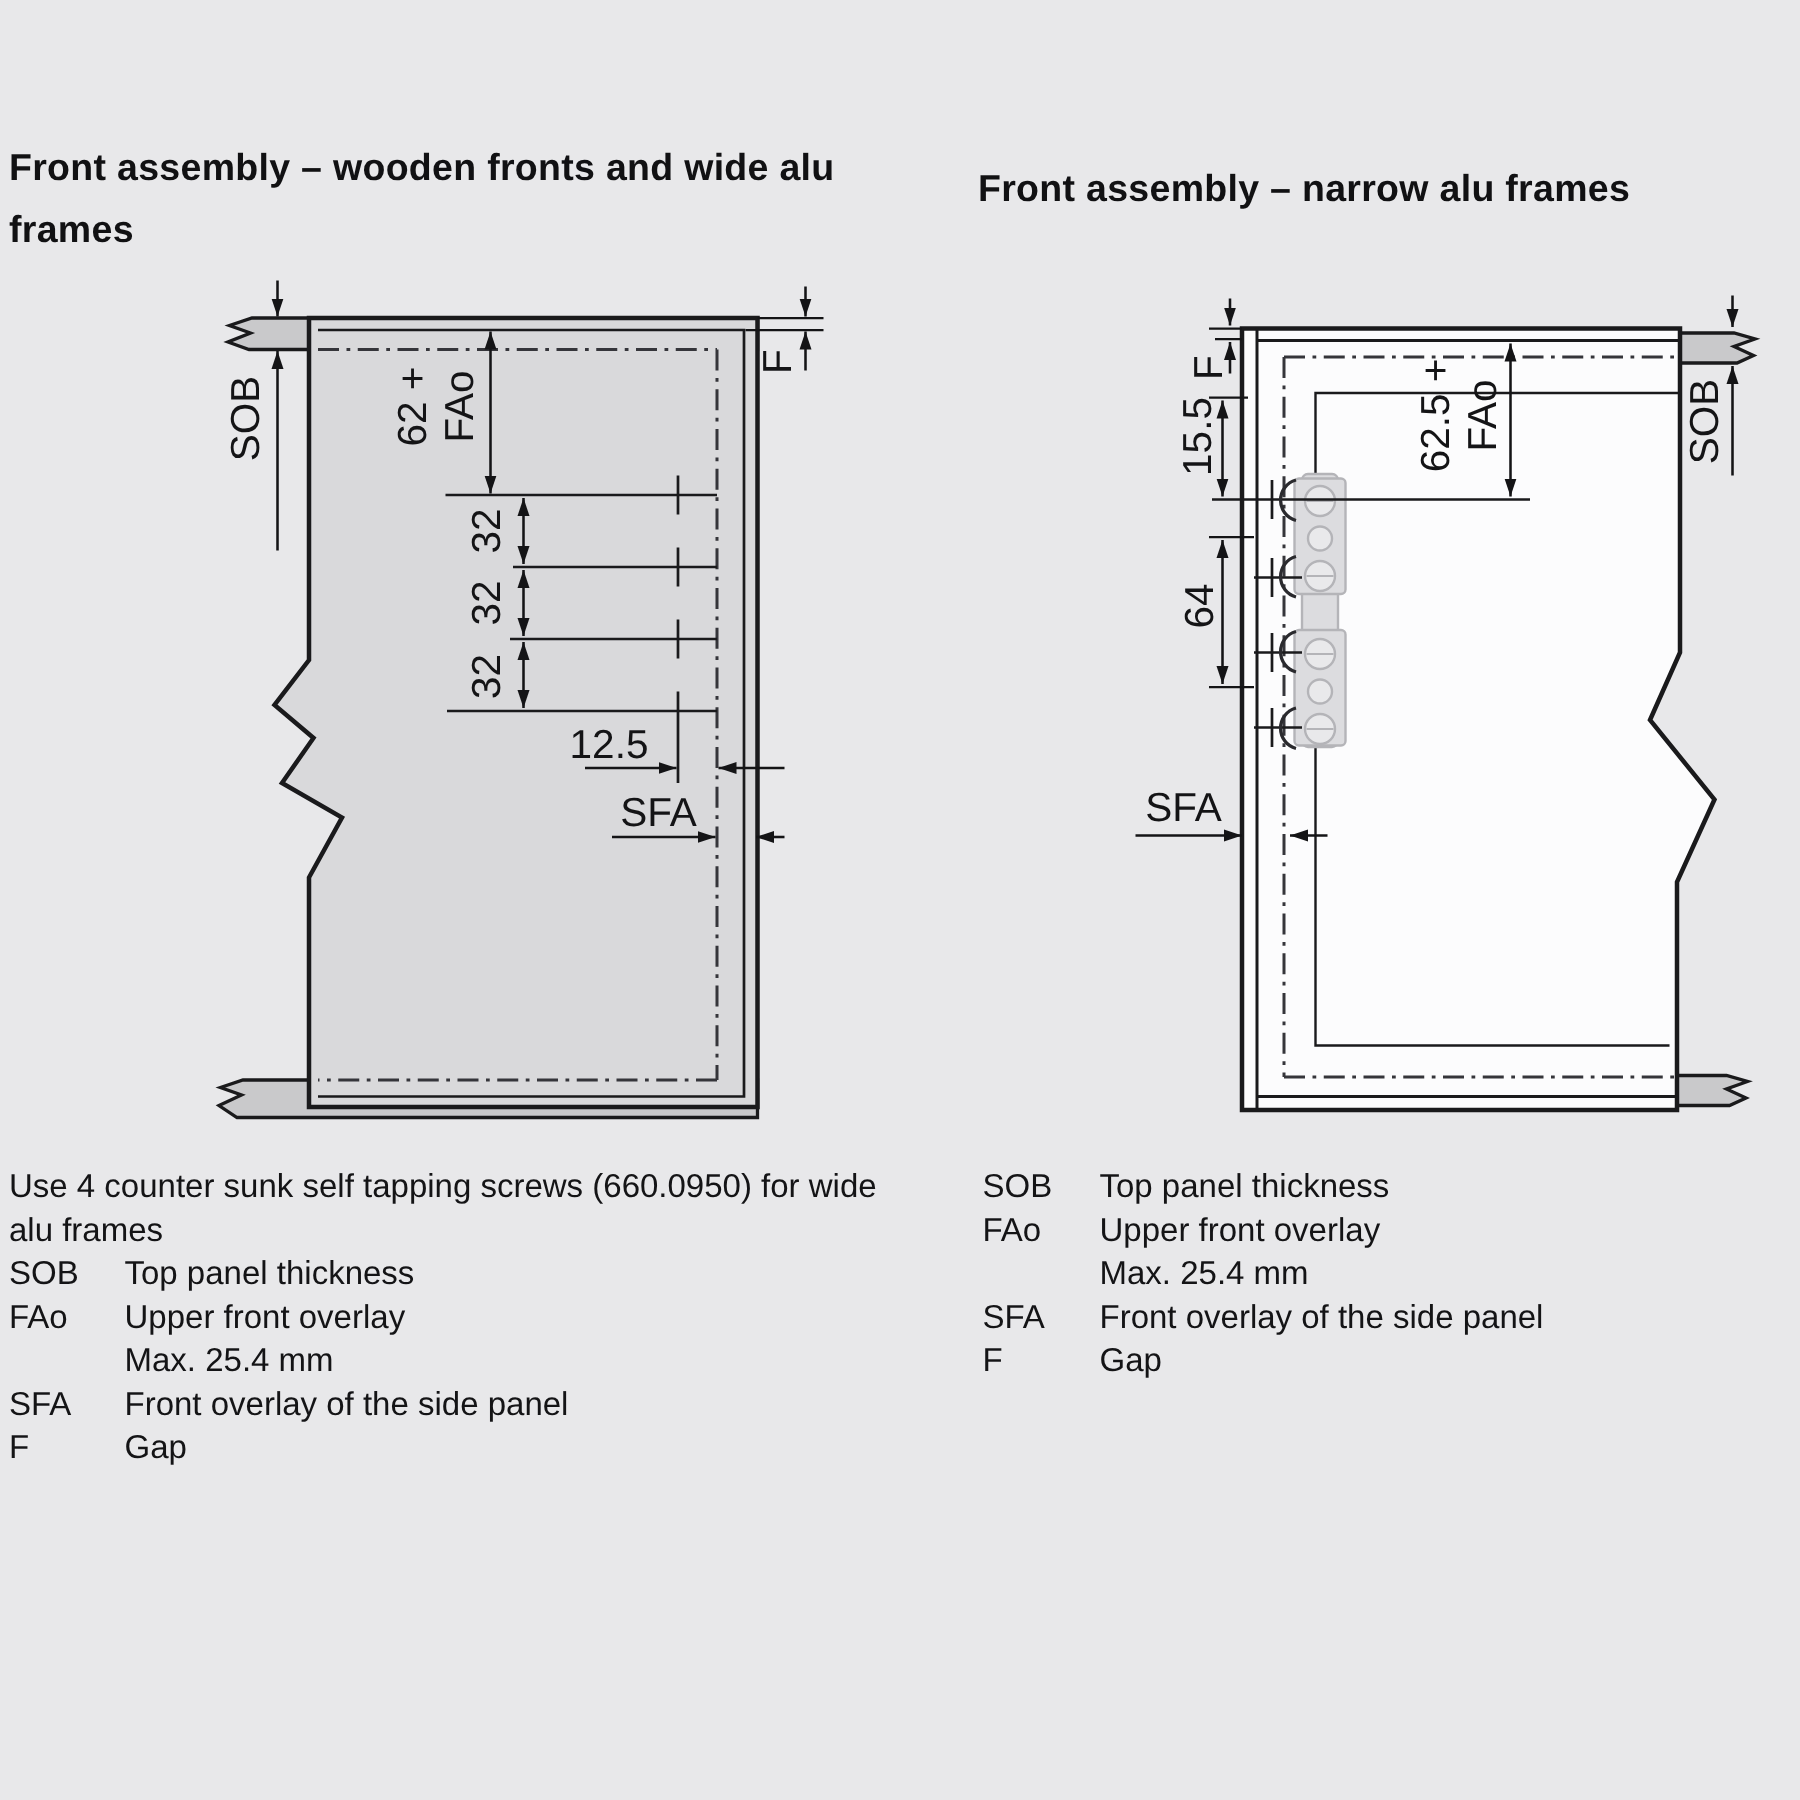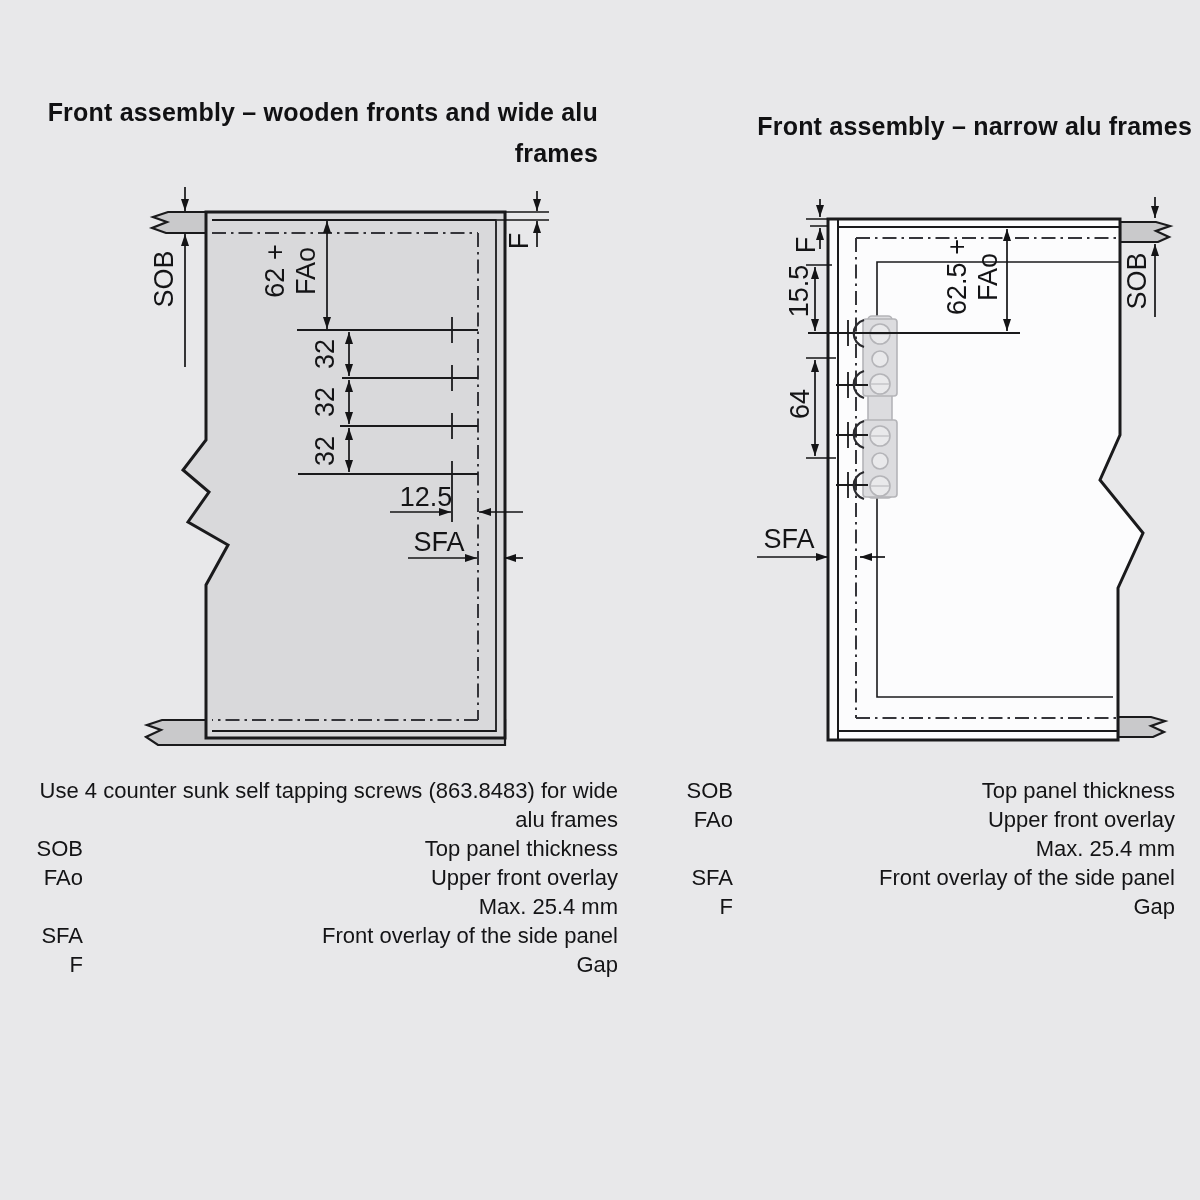--- a/index.html
+++ b/index.html
@@ -2,21 +2,21 @@
 <html><head>
 <meta charset="utf-8">
 <style>
   html,body{margin:0;padding:0;}
   body{
     width:1200px;height:1200px;position:relative;overflow:hidden;
     background:#e8e8ea;
     font-family:"Liberation Sans","DejaVu Sans",sans-serif;
     color:#1a1a1c;
   }
-  .abs{position:absolute;text-align:right;}
+  .abs{position:absolute;}
   h1.title{
     margin:0;font-size:25px;line-height:41px;font-weight:bold;color:#111113;
     letter-spacing:0.2px;
   }
   svg.art{position:absolute;left:0;top:0;width:1200px;height:1200px;}
   
   .bar{fill:#c9c9cb;stroke:#1a1a1c;stroke-width:2.2;}
   .panel{fill:#d9d9db;stroke:#1a1a1c;stroke-width:3;}
   .frame{fill:#fcfcfd;stroke:#1a1a1c;stroke-width:3;}
   .ln{stroke:#1a1a1c;fill:none;}
@@ -148,35 +148,35 @@
 
 <span class="lbl rot" style="left:164px;top:279px">SOB</span>
 <div class="lbl rot2" style="left:291px;top:271px">
   <div>62 +</div>
     <div>FAo</div>
 </div>
 <span class="lbl rot" style="left:519px;top:241px">F</span>
 <span class="lbl rot" style="left:325px;top:354px">32</span>
 <span class="lbl rot" style="left:325px;top:402px">32</span>
 <span class="lbl rot" style="left:325px;top:451px">32</span>
-<span class="lbl" style="left:426px;top:497px">12.5</span>
+<span class="lbl" style="left:406px;top:497px">12.5</span>
 <span class="lbl" style="left:439px;top:542px">SFA</span>
 
 <span class="lbl rot" style="left:806px;top:245px">F</span>
 <span class="lbl rot" style="left:799px;top:291px">15.5</span>
 <span class="lbl rot" style="left:800px;top:404px">64</span>
 <div class="lbl rot2" style="left:973px;top:277px">
   <div>62.5 +</div>
     <div>FAo</div>
 </div>
 <span class="lbl rot" style="left:1137px;top:281px">SOB</span>
 <span class="lbl" style="left:789px;top:539px">SFA</span>
 
 <div class="legend abs" style="left:6px;top:776px;width:612px">
-  <p class="note">Use 4 counter sunk self tapping screws (863.8483) for wide alu frames</p>
+  <p class="note">Use 4 counter sunk self tapping screws (660.0950) for wide alu frames</p>
   <div class="lrow">
     <span class="term">SOB</span>
     <span class="def">Top panel thickness</span>
   </div>
   <div class="lrow">
     <span class="term">FAo</span>
     <span class="def">Upper front overlay</span>
   </div>
   <div class="lrow">
     <span class="term"></span>

